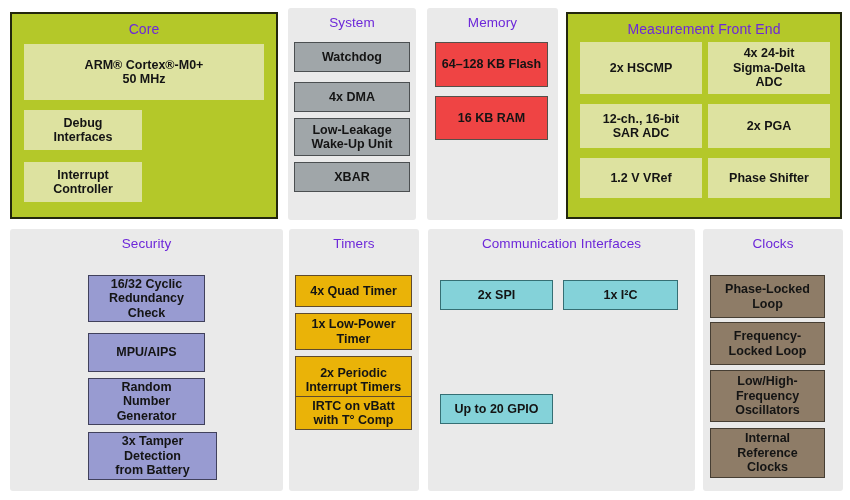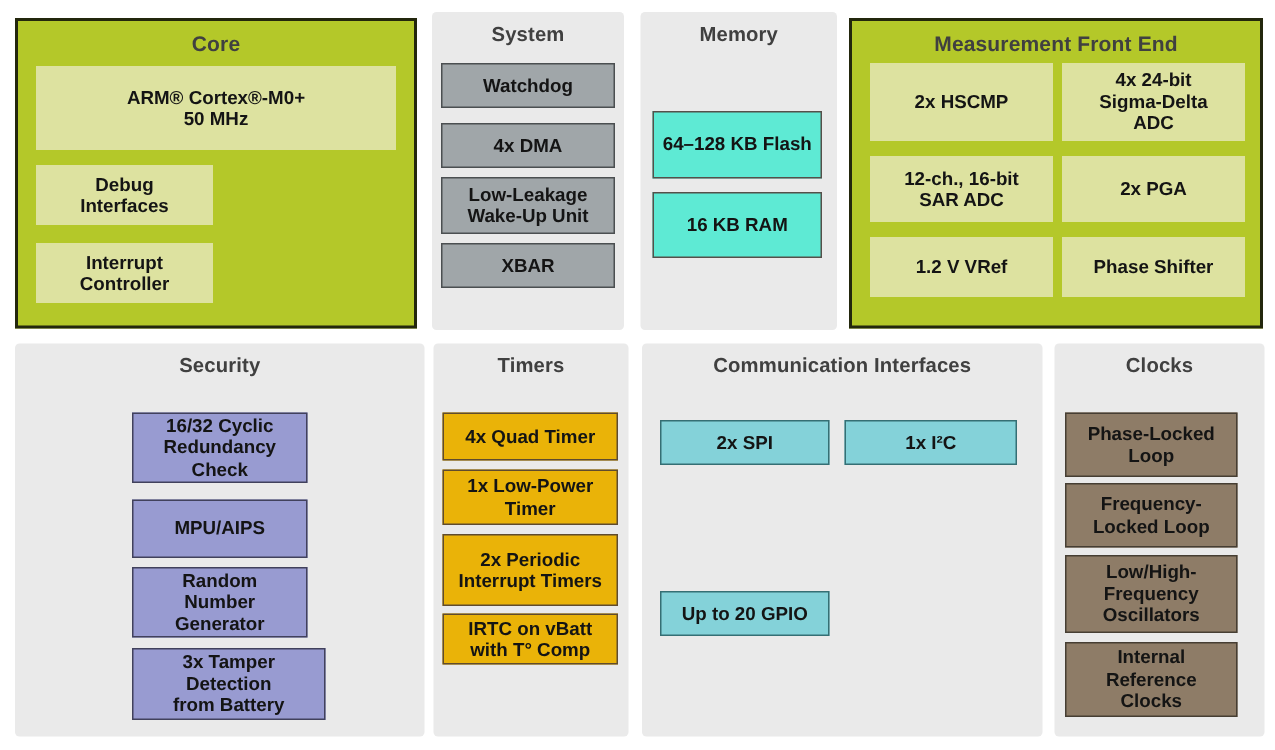--- a/index.html
+++ b/index.html
@@ -6,31 +6,31 @@
   #stage{
     position:relative;width:850px;height:500px;background:#ffffff;
     font-family:"Liberation Sans","DejaVu Sans",sans-serif;
     color:#111;overflow:hidden;
   }
   .panel{position:absolute;box-sizing:border-box;}
   .panel-green{background:#b4c829;border:2px solid #23270d;}
   .panel-gray{background:#eaeaea;border-radius:3px;}
   .panel-title{
     position:absolute;left:0;right:0;top:7px;text-align:center;
-    font-weight:bold;font-size:13.5px;letter-spacing:.1px;color:#404040;
+    font-weight:normal;font-size:13.5px;letter-spacing:.1px;color:#6d28d9;
   }
   .blk{
     position:absolute;box-sizing:border-box;display:flex;flex-direction:column;
     align-items:center;justify-content:center;text-align:center;
     font-weight:bold;font-size:12.5px;line-height:1.15;color:#141414;
   }
   .ln{display:block;white-space:nowrap;}
   .blk-green { background:#dde2a0; }
   .blk-gray  { background:#a0a6a9; border:1.5px solid #4b4f51; }
-  .blk-tan   { background:#5eead4; border:1.5px solid #55504a;margin-top:32px; }
+  .blk-tan   { background:#ef4444; border:1.5px solid #55504a; }
   .blk-purple{ background:#989bd1; border:1.5px solid #41415c; }
   .blk-orange{ background:#eab308; border:1.5px solid #5f4b2e; }
   .blk-cyan  { background:#84d2d9; border:1.5px solid #356f74; }
   .blk-brown { background:#8e7c67; border:1.5px solid #463e33; }
 </style>
 </head>
 <body>
 
 <div id="stage">
 
@@ -130,21 +130,21 @@
       <span class="ln">4x Quad Timer</span>
     </div>
     <div class="blk blk-orange" style="left:6px;top:84px;width:117px;height:37px;">
       <span class="ln">1x Low-Power</span>
       <span class="ln">Timer</span>
     </div>
     <div class="blk blk-orange" style="left:6px;top:127px;width:117px;height:48px;">
       <span class="ln">2x Periodic</span>
       <span class="ln">Interrupt Timers</span>
     </div>
-    <div class="blk blk-orange" style="left:6px;top:167px;width:117px;height:34px;margin-top:13px;">
+    <div class="blk blk-orange" style="left:6px;top:167px;width:117px;height:34px;">
       <span class="ln">IRTC on vBatt</span>
       <span class="ln">with T° Comp</span>
     </div>
   </div>
 
   <div class="panel panel-gray" style="left:428px;top:229px;width:267px;height:262px;">
     <div class="panel-title">Communication Interfaces</div>
     <div class="blk blk-cyan" style="left:12px;top:51px;width:113px;height:30px;">
       <span class="ln">2x SPI</span>
     </div>

